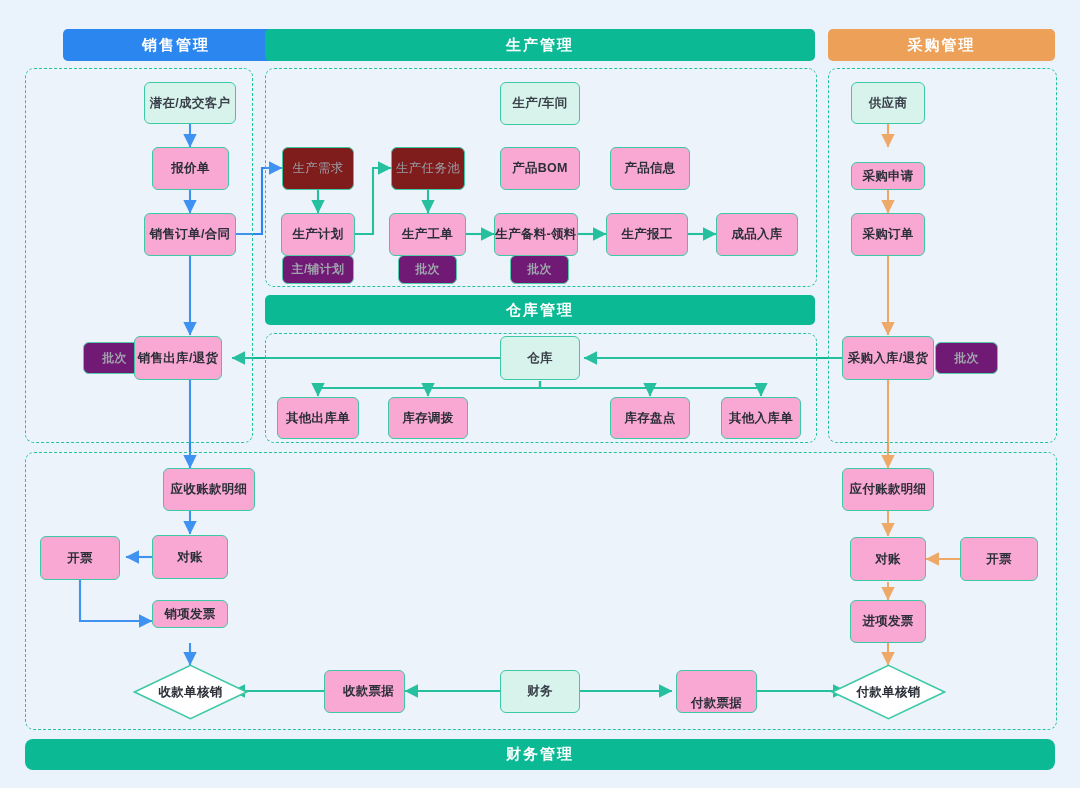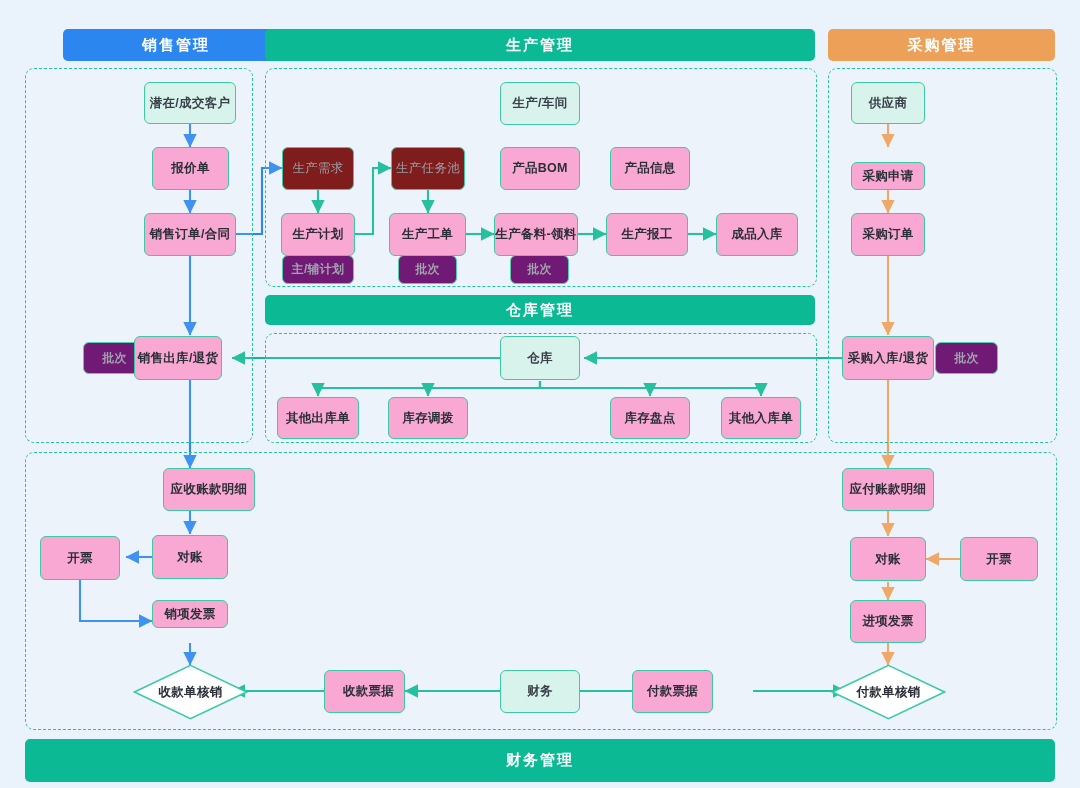--- a/index.html
+++ b/index.html
@@ -131,21 +131,21 @@
   </div>
   <div class="banner green" style="left:265px;top:29px;width:550px;height:32px;">
     <span>生产管理</span>
   </div>
   <div class="banner green" style="left:265px;top:295px;width:550px;height:30px;">
     <span>仓库管理</span>
   </div>
   <div class="banner orange" style="left:828px;top:29px;width:227px;height:32px;">
     <span>采购管理</span>
   </div>
-  <div class="banner green" style="left:25px;top:739px;width:1030px;height:43px;">
+  <div class="banner green" style="left:25px;top:739px;width:1030px;height:31px;border-radius:8px;">
     <span>财务管理</span>
   </div>
 
   <div class="frame" style="left:25px;top:68px;width:226px;height:373px;"></div>
   <div class="frame" style="left:265px;top:68px;width:550px;height:217px;"></div>
   <div class="frame" style="left:265px;top:333px;width:550px;height:108px;"></div>
   <div class="frame" style="left:828px;top:68px;width:227px;height:373px;"></div>
   <div class="frame" style="left:25px;top:452px;width:1030px;height:276px;"></div>
 
   <div class="node mint" style="left:144px;top:82px;width:92px;height:42px;">
@@ -255,21 +255,21 @@
     <span class="dlabel">收款单核销</span>
   </div>
   <div class="node" style="left:324px;top:670px;width:81px;height:43px;padding-left:8px;">
     <span>收款票据</span>
   </div>
 
   <div class="node mint" style="left:500px;top:670px;width:80px;height:43px;">
     <span>财务</span>
   </div>
 
-  <div class="node" style="left:632px;top:670px;width:81px;height:43px;">
+  <div class="node" style="left:676px;top:670px;width:81px;height:43px;align-items:flex-end;">
     <span>付款票据</span>
   </div>
   <div class="node diamond" style="left:831px;top:664px;width:115px;height:56px;">
     <svg class="dshape" viewBox="0 0 115 56" preserveAspectRatio="none">
       <polygon points="57.5,1.4 113.6,28 57.5,54.6 1.4,28" fill="#ffffff" stroke="#3cc9a4" stroke-width="1.6"></polygon>
     </svg>
     <span class="dlabel">付款单核销</span>
   </div>
   <div class="node" style="left:842px;top:468px;width:92px;height:43px;">
     <span>应付账款明细</span>

